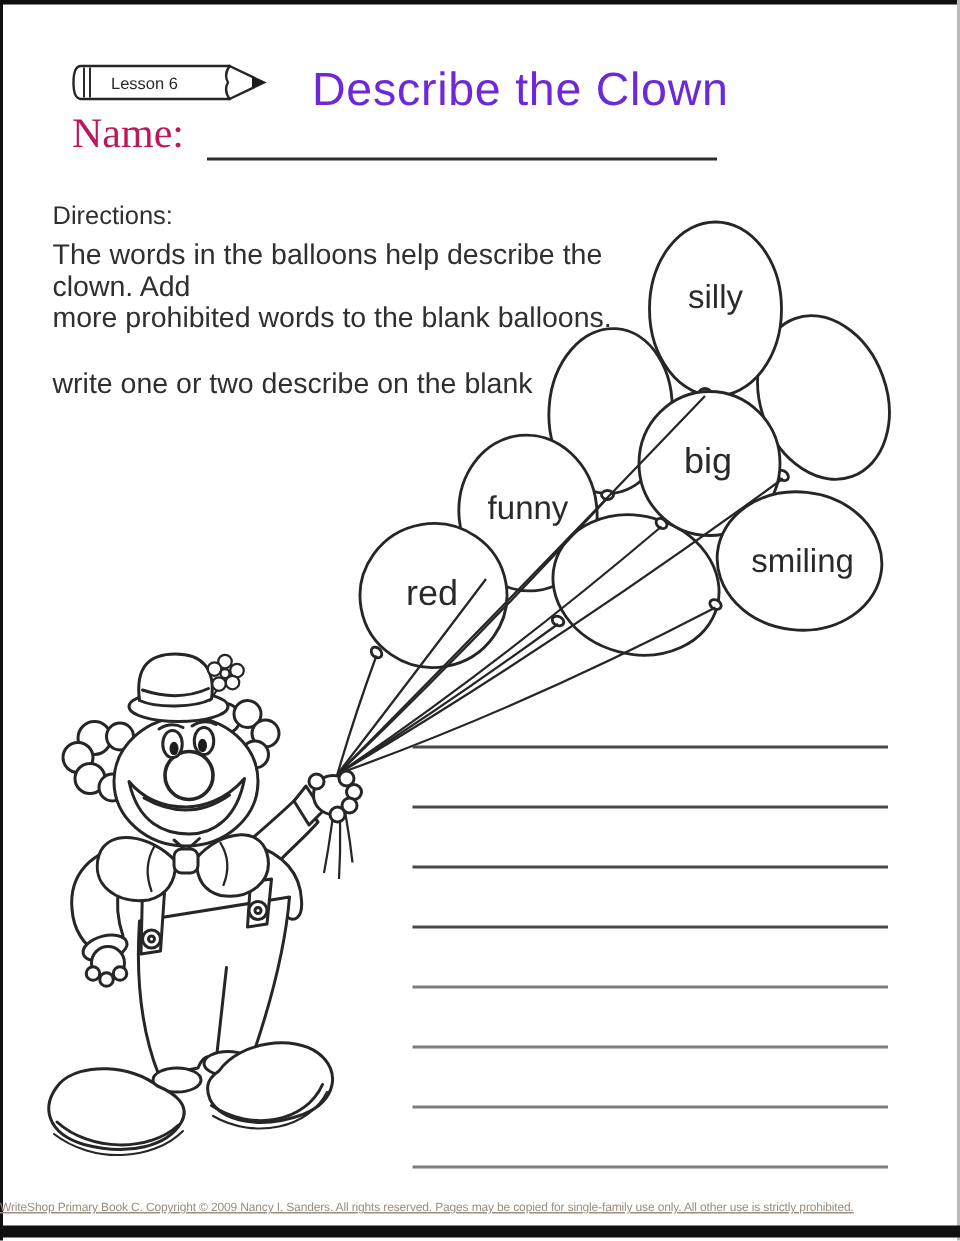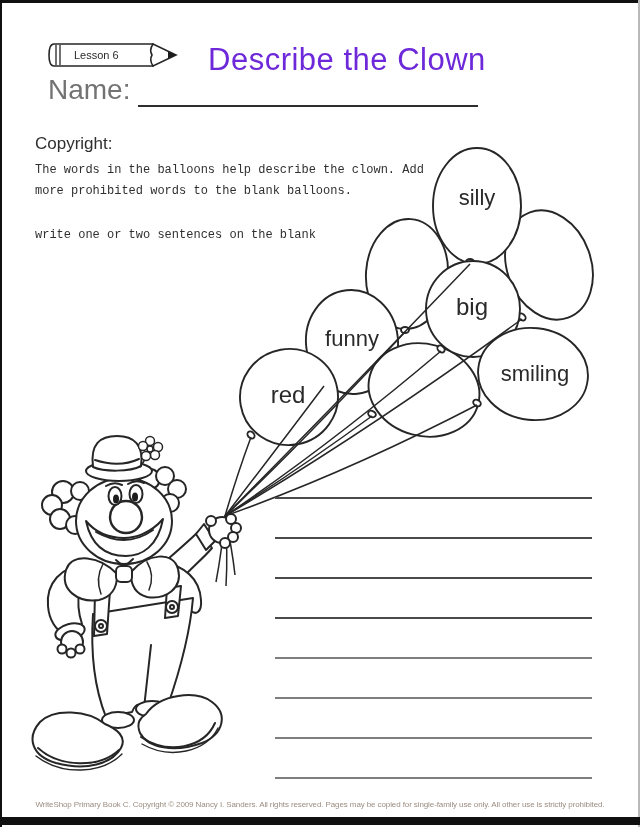--- a/index.html
+++ b/index.html
@@ -12,37 +12,37 @@
   .border-right{position:absolute;right:0;top:0;width:2px;height:827px;background:#b9b9b9;}
   .bottom-bar{position:absolute;left:0;top:817px;width:640px;height:8px;background:#101010;}
 
   .pencil-badge{position:absolute;left:48px;top:42px;width:132px;height:26px;}
   .pencil-badge text{font-family:"Liberation Sans", sans-serif;font-size:11px;fill:#2a2a2a;}
 
   .page-title{
     position:absolute;left:208px;top:42px;width:320px;
     font-size:31px;letter-spacing:.5px;color:#6d28d9;white-space:nowrap;
   }
-  .name-label{position:absolute;left:48px;top:74px;font-size:28px;color:#737373;}
+  .name-label{position:absolute;left:48px;top:74px;font-size:28px;color:#be185d;font-family:Liberation Serif, serif;}
   .name-line{position:absolute;left:138px;top:105px;width:340px;height:2px;background:#2e2e2e;}
 
   .directions{position:absolute;left:35px;top:134px;width:390px;color:#2f2f2f;}
   .directions .head{font-size:17px;margin:0 0 6px 0;}
-  .directions .p{font-size:12px;line-height:21px;font-family:Liberation Mono, monospace;}
+  .directions .p{font-size:19px;line-height:21px;}
   .directions .p + .p{margin-top:23px;}
 
   .art{position:absolute;left:0;top:130px;}
 
   .writing-line{position:absolute;left:275px;width:317px;height:2px;}
   .wl-dark{background:#4a4a4a;}
   .wl-mid{background:#7e7e7e;}
 
   .footer{
-    position:absolute;left:0;top:800px;width:640px;text-align:center;
-    font-size:8px;letter-spacing:-.1px;color:#9b8d80;white-space:nowrap;
+    position:absolute;left:0;top:800px;width:515px;text-align:center;
+    font-size:8px;letter-spacing:-.1px;color:#9b8d80;white-space:nowrap;text-decoration:underline;
   }
 
   
   .ink{stroke:#262626;fill:#ffffff;}
   .ln{stroke:#262626;fill:none;}
   .blk{fill:#1c1c1c;stroke:none;}
   .balloon-text{font-family:"Liberation Sans", sans-serif;fill:#2a2a2a;text-anchor:middle;}
 </style>
 </head>
 <body>
@@ -59,27 +59,27 @@
   <path class="ink" stroke-width="1.6" d="M105,2 Q101,8 104,13 Q101,18 105,24 L128,13 Z"></path>
   <path class="blk" d="M120,9 L128,13 L120,17 Z"></path>
   <text x="26" y="17">Lesson 6</text>
 </svg>
 
 <div class="page-title">Describe the Clown</div>
 <div class="name-label">Name:</div>
 <div class="name-line"></div>
 
 <div class="directions">
-  <div class="head">Copyright:</div>
+  <div class="head">Directions:</div>
   <div class="p">
     <div>The words in the balloons help describe the clown. Add</div>
     <div>more prohibited words to the blank balloons.</div>
   </div>
   <div class="p">
-    <div>write one or two sentences on the blank</div>
+    <div>write one or two describe on the blank</div>
   </div>
 </div>
 
 <svg class="art" width="640" height="697" viewBox="0 130 640 697">
 
   <g stroke-width="1.9">
     <g>
       <ellipse class="ink" cx="549" cy="265" rx="42" ry="56" transform="rotate(-20 549 265)"></ellipse>
       <ellipse class="ink" cx="522" cy="317" rx="4" ry="3" transform="rotate(40 522 317)"></ellipse>
     </g>

